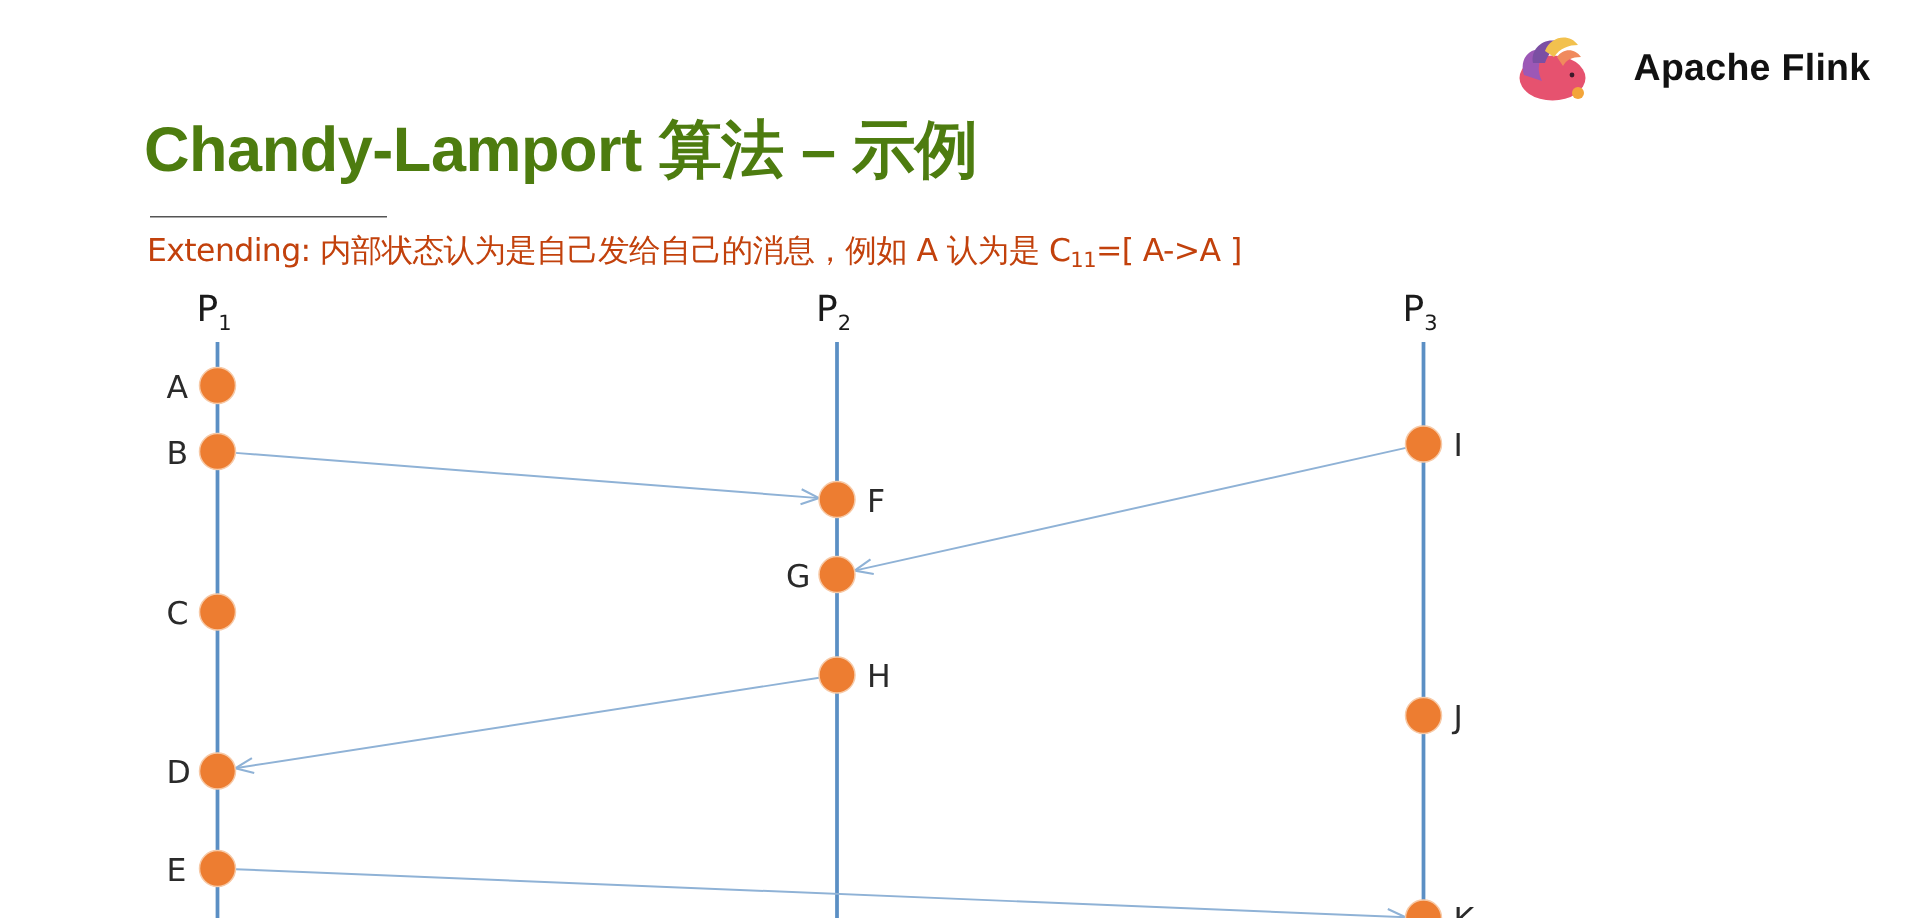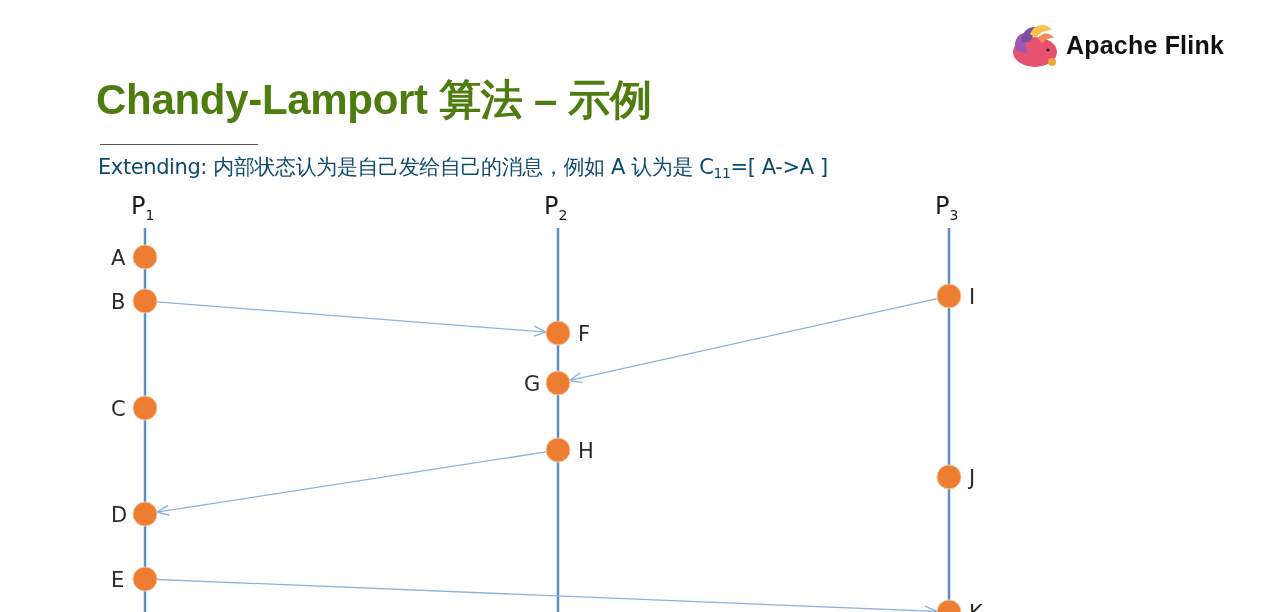--- a/index.html
+++ b/index.html
@@ -1,25 +1,25 @@
 <!DOCTYPE html>
 <html><head>
   <meta charset="utf-8">
   <style>
     html, body { margin: 0; padding: 0; background: #ffffff; }
     body { width: 1280px; height: 612px; position: relative; overflow: hidden;
            font-family: "DejaVu Sans", "Liberation Sans", sans-serif; color: #1a1a1a; }
     .logo { position: absolute; left: 1008px; top: 20px; height: 50px; display: flex; align-items: center; }
     .logo svg { width: 54px; height: 50px; }
     .logo-text { font-family: "Liberation Sans", sans-serif; font-weight: bold; font-size: 25px;
-                 margin-left: 4px; color: #111; letter-spacing: 0.2px; }
+                 margin-left: 27px; color: #111; letter-spacing: 0.2px; }
     .title { position: absolute; left: 96px; top: 72px; font-family: "Liberation Sans", sans-serif;
              font-weight: bold; font-size: 42px; color: #4d7c0f; letter-spacing: -0.3px; white-space: nowrap; }
     .title-rule { position: absolute; left: 100px; top: 144px; width: 158px; height: 1px; background: #555; }
-    .subtitle { position: absolute; left: 98px; top: 153px; font-size: 21px; color: #0c4a6e; white-space: nowrap;
+    .subtitle { position: absolute; left: 98px; top: 153px; font-size: 21px; color: #c2410c; white-space: nowrap;
                 font-family: "DejaVu Sans", sans-serif; letter-spacing: -0.4px; }
     .subtitle sub { font-size: 14px; vertical-align: -4px; }
     svg.diagram { position: absolute; left: 0; top: 0; }
     .plabel { font-family: "DejaVu Sans", sans-serif; font-size: 24px; fill: #1a1a1a; }
     .psub { font-size: 14px; }
     .elabel { font-family: "DejaVu Sans", sans-serif; font-size: 21px; fill: #2a2a2a; }
   </style>
 </head>
 <body>
 

